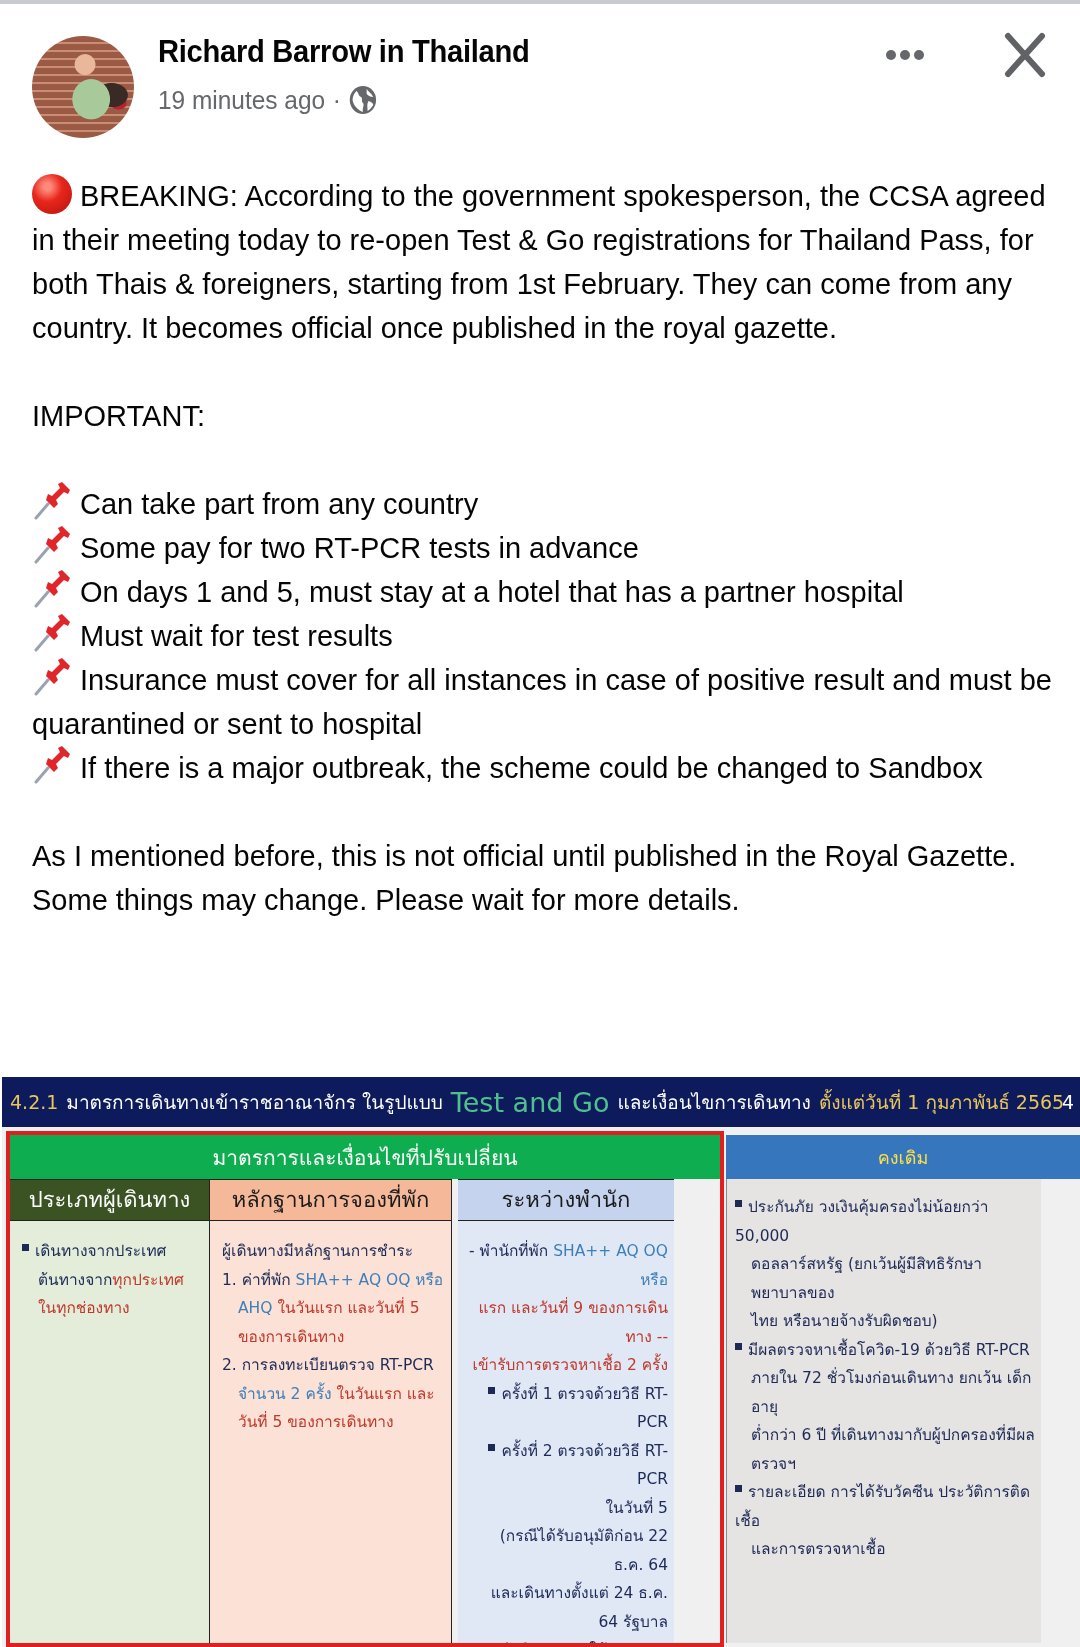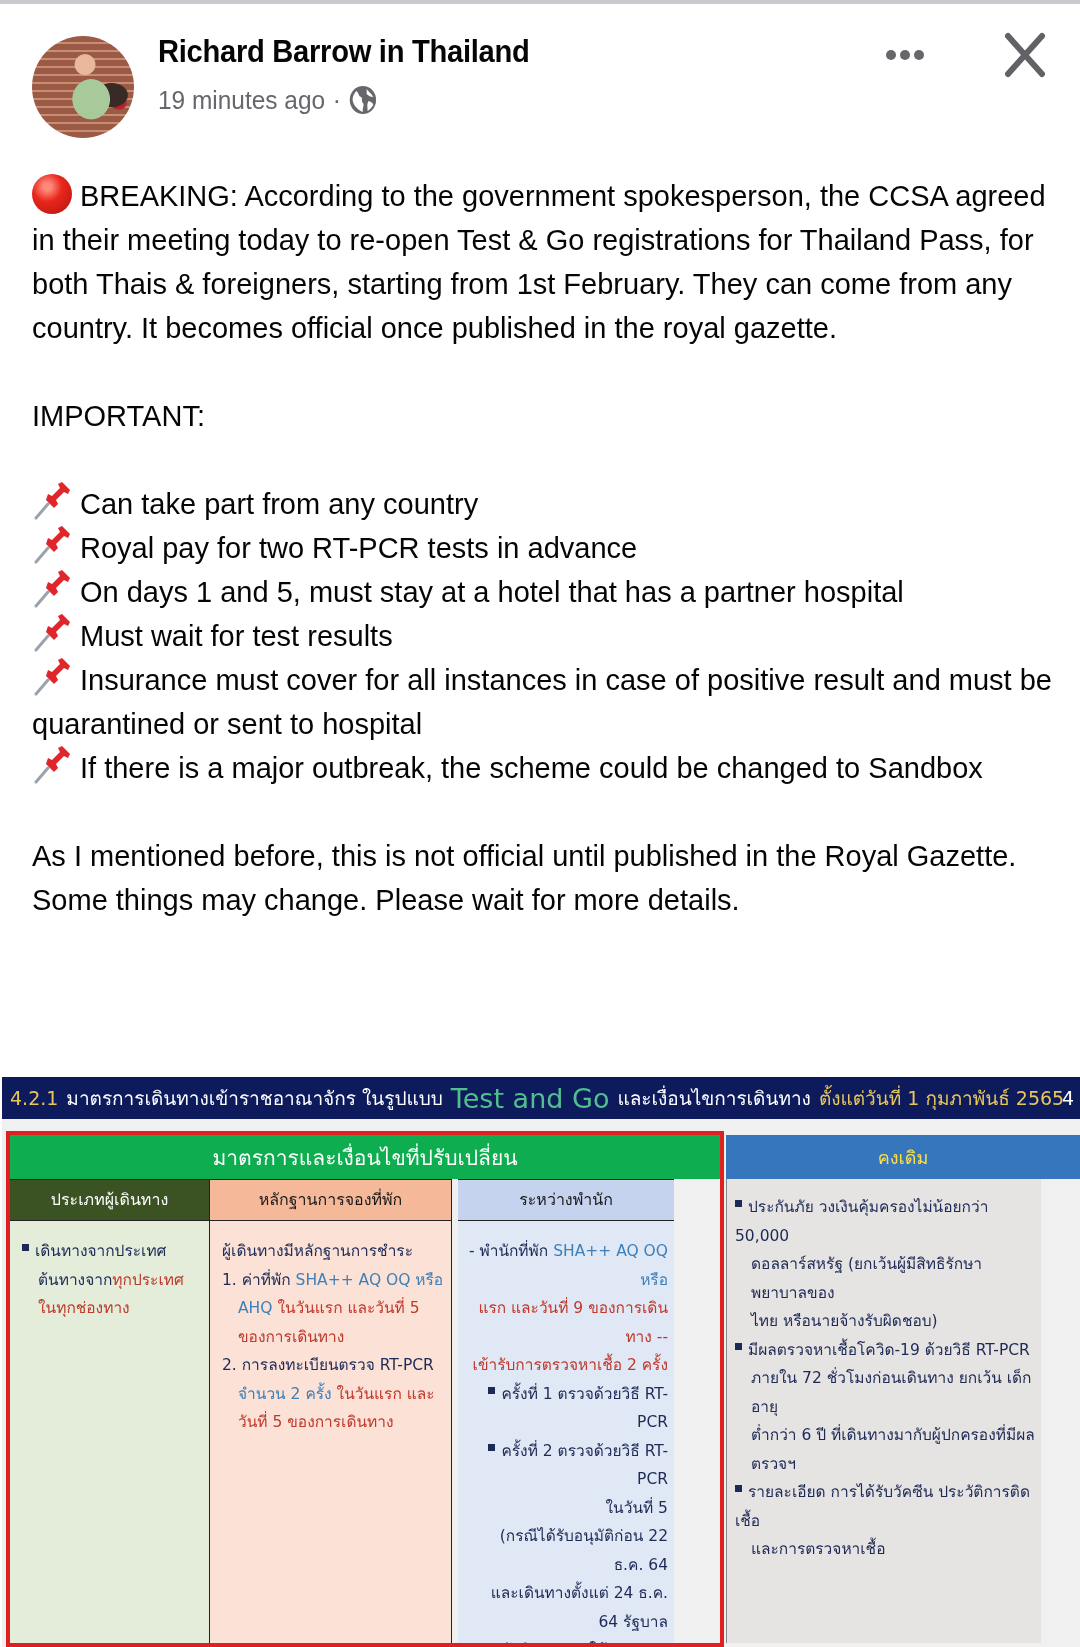--- a/index.html
+++ b/index.html
@@ -34,35 +34,35 @@
   .post-body { position: absolute; left: 32px; top: 174px; width: 1030px; font-size: 29px; line-height: 44px; color: #050505; }
   .post-body p { margin: 0; white-space: normal; }
   .post-body .gap { height: 44px; }
   .red-dot { display: inline-block; width: 40px; height: 40px; border-radius: 50%;
     background: radial-gradient(circle at 38% 32%, #ff8a7a 0 10%, #e8271d 40%, #b3120e 100%);
     vertical-align: -8px; margin-right: 8px; }
   .pin { display: inline-block; width: 40px; height: 38px; vertical-align: -6px; margin-right: 8px; }
 
   
   .slide { position: absolute; left: 2px; top: 1077px; width: 1078px; height: 570px; background: #f0f0f0; overflow: hidden; }
-  .slide-title { position: absolute; left: 0; top: 0; width: 1078px; height: 42px; background: #0d1b5c;
+  .slide-title { position: absolute; left: 0; top: 0; width: 1078px; height: 50px; background: #0d1b5c;
     font-family: "DejaVu Sans", sans-serif; font-size: 19px; color: #ffffff; display: flex; align-items: center; padding-left: 8px; white-space: nowrap; }
   .slide-title .num { color: #e8c65a; margin-right: 8px; }
   .slide-title .tg { color: #4fc08d; font-size: 27px; margin: 0 8px; }
   .slide-title .date { color: #e8c65a; margin-left: 8px; }
   .slide-title .pg { position: absolute; right: 6px; color: #ffffff; }
 
   .changed-box { position: absolute; left: 4px; top: 54px; width: 718px; height: 516px; border: 4px solid #e02020; }
   .hdr-green { position: absolute; left: 8px; top: 58px; width: 710px; height: 44px; background: #0ead4f;
     color: #ffffff; font-family: "DejaVu Sans", sans-serif; font-size: 21px; display: flex; align-items: center; justify-content: center; }
   .hdr-blue { position: absolute; left: 724px; top: 58px; width: 354px; height: 44px; background: #3676bd;
     color: #fde047; font-family: "DejaVu Sans", sans-serif; font-size: 18px; display: flex; align-items: center; justify-content: center; }
 
   .col { position: absolute; top: 102px; bottom: 4px; font-family: "DejaVu Sans", sans-serif; font-size: 15.5px; line-height: 28.5px; border-right: 1px solid #222; }
-  .col .ch { height: 42px; display: flex; align-items: center; justify-content: center; font-size: 16px; border-bottom: 1px solid #222; border-top: 1px solid #222; }
+  .col .ch { height: 42px; display: flex; align-items: center; justify-content: center; font-size: 22px; border-bottom: 1px solid #222; border-top: 1px solid #222; }
   .col .cb { padding: 16px 6px 0 12px; }
   .c1 { left: 8px; width: 200px; background: #e3edda; }
   .c1 .ch { background: #3b5323; color: #ffffff; }
   .c2 { left: 208px; width: 242px; background: #fbe1d6; }
   .c2 .ch { background: #f5b99a; color: #1a1a1a; }
   .c3 { left: 456px; width: 216px; background: #e0e8f6; border-right: none; text-align: right; }
   .c3 .ch { background: #c5d3ee; color: #1a1a1a; }
   .c4 { left: 724px; width: 315px; top: 102px; background: #e6e3e3; border-right: none; border-left: 1px solid #888; }
   .c4 .cb { padding: 14px 6px 0 8px; }
 
@@ -107,21 +107,21 @@
   <p>IMPORTANT:</p>
   <div class="gap"></div>
   <div>
     <p><svg class="pin" viewBox="0 0 40 38">
           <path d="M4 36 L16 22" stroke="#9aa3ad" stroke-width="3" stroke-linecap="round"></path>
           <path d="M14 18 L22 26 L26 22 L24 18 L32 10 L36 12 L38 8 L30 0 L26 2 L28 6 L20 14 L16 12 Z" fill="#e0262a"></path>
         </svg><span>Can take part from any country</span></p>
     <p><svg class="pin" viewBox="0 0 40 38">
           <path d="M4 36 L16 22" stroke="#9aa3ad" stroke-width="3" stroke-linecap="round"></path>
           <path d="M14 18 L22 26 L26 22 L24 18 L32 10 L36 12 L38 8 L30 0 L26 2 L28 6 L20 14 L16 12 Z" fill="#e0262a"></path>
-        </svg><span>Royal pay for two RT-PCR tests in advance</span></p>
+        </svg><span>Some pay for two RT-PCR tests in advance</span></p>
     <p><svg class="pin" viewBox="0 0 40 38">
           <path d="M4 36 L16 22" stroke="#9aa3ad" stroke-width="3" stroke-linecap="round"></path>
           <path d="M14 18 L22 26 L26 22 L24 18 L32 10 L36 12 L38 8 L30 0 L26 2 L28 6 L20 14 L16 12 Z" fill="#e0262a"></path>
         </svg><span>On days 1 and 5, must stay at a hotel that has a partner hospital</span></p>
     <p><svg class="pin" viewBox="0 0 40 38">
           <path d="M4 36 L16 22" stroke="#9aa3ad" stroke-width="3" stroke-linecap="round"></path>
           <path d="M14 18 L22 26 L26 22 L24 18 L32 10 L36 12 L38 8 L30 0 L26 2 L28 6 L20 14 L16 12 Z" fill="#e0262a"></path>
         </svg><span>Must wait for test results</span></p>
     <p><svg class="pin" viewBox="0 0 40 38">
           <path d="M4 36 L16 22" stroke="#9aa3ad" stroke-width="3" stroke-linecap="round"></path>

